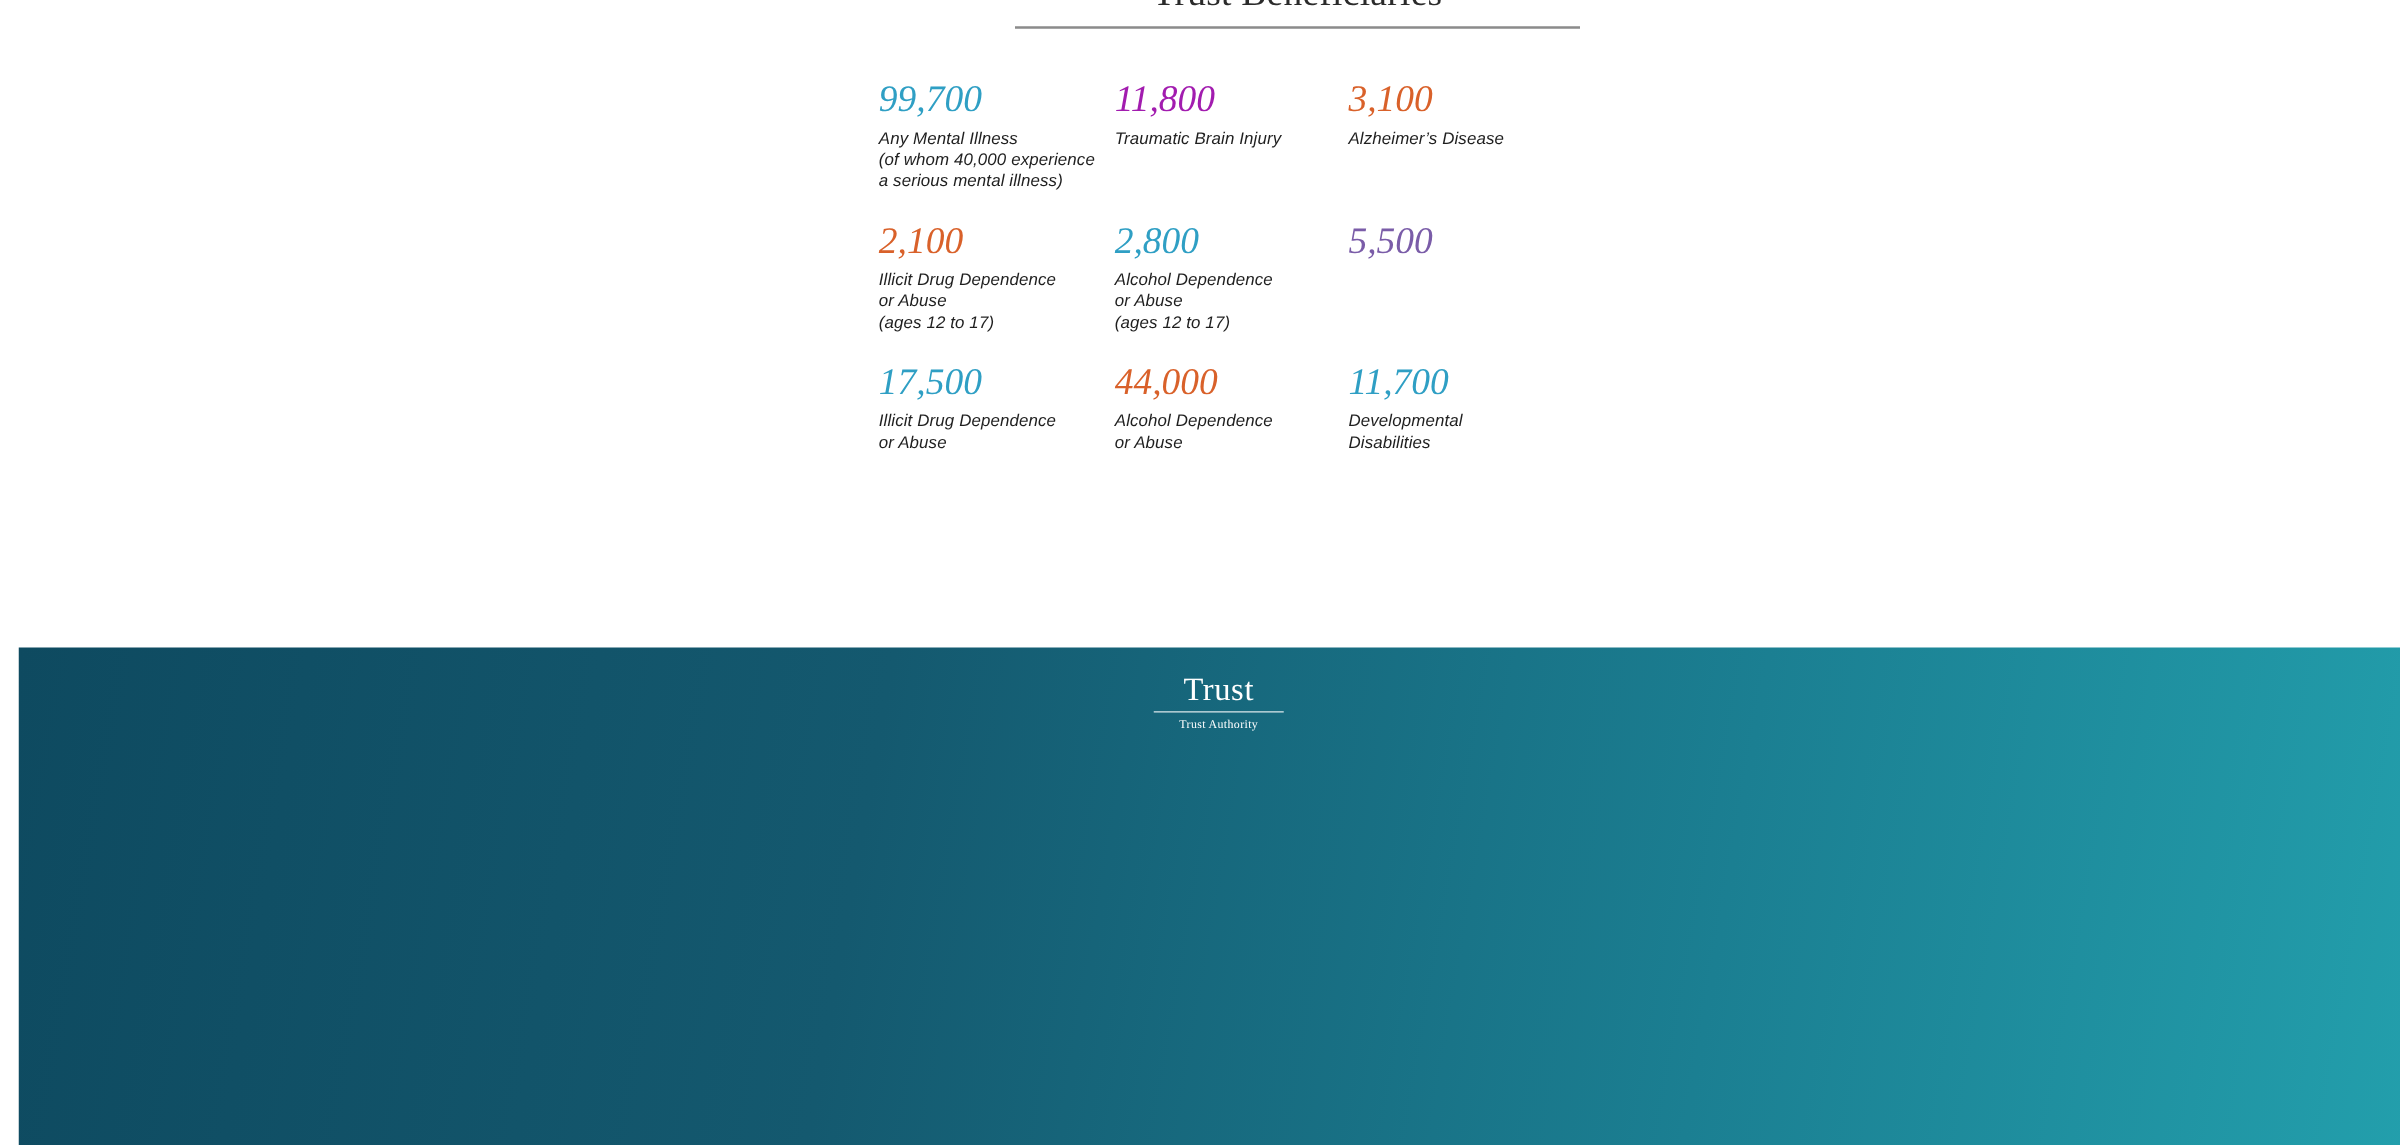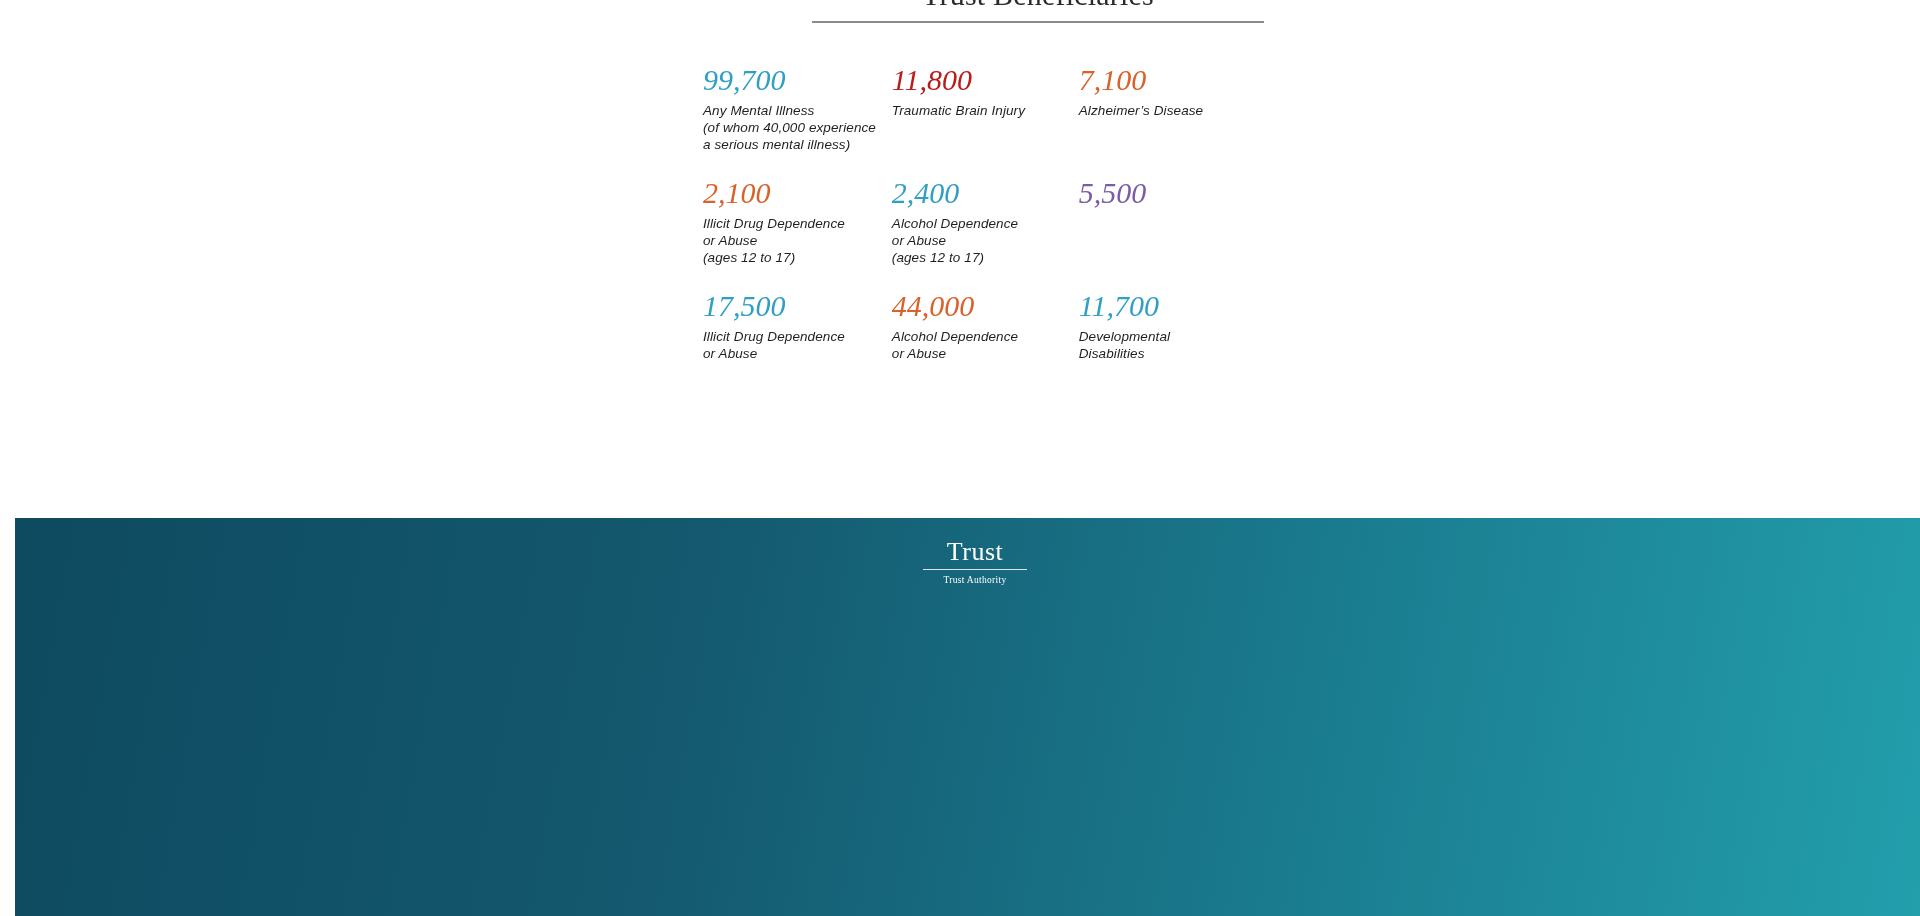--- a/index.html
+++ b/index.html
@@ -148,44 +148,44 @@
       <div class="stat-row">
         <div class="stat-cell">
           <div class="stat-number" style="color:#2f9fc4">99,700</div>
           <div class="stat-label">
             <div>Any Mental Illness</div>
             <div>(of whom 40,000 experience</div>
             <div>a serious mental illness)</div>
           </div>
         </div>
         <div class="stat-cell">
-          <div class="stat-number" style="color:#b91c1c">11,800</div>
+          <div class="stat-number" style="color:#a21caf">11,800</div>
           <div class="stat-label">
             <div>Traumatic Brain Injury</div>
           </div>
         </div>
         <div class="stat-cell">
-          <div class="stat-number" style="color:#d9612a">7,100</div>
+          <div class="stat-number" style="color:#d9612a">3,100</div>
           <div class="stat-label">
             <div>Alzheimer’s Disease</div>
           </div>
         </div>
       </div>
 
       <div class="stat-row">
         <div class="stat-cell">
           <div class="stat-number" style="color:#d9612a">2,100</div>
           <div class="stat-label">
             <div>Illicit Drug Dependence</div>
             <div>or Abuse</div>
             <div>(ages 12 to 17)</div>
           </div>
         </div>
         <div class="stat-cell">
-          <div class="stat-number" style="color:#2f9fc4">2,400</div>
+          <div class="stat-number" style="color:#2f9fc4">2,800</div>
           <div class="stat-label">
             <div>Alcohol Dependence</div>
             <div>or Abuse</div>
             <div>(ages 12 to 17)</div>
           </div>
         </div>
         <div class="stat-cell">
           <div class="stat-number" style="color:#7a5ca8">5,500</div>
         </div>
       </div>

